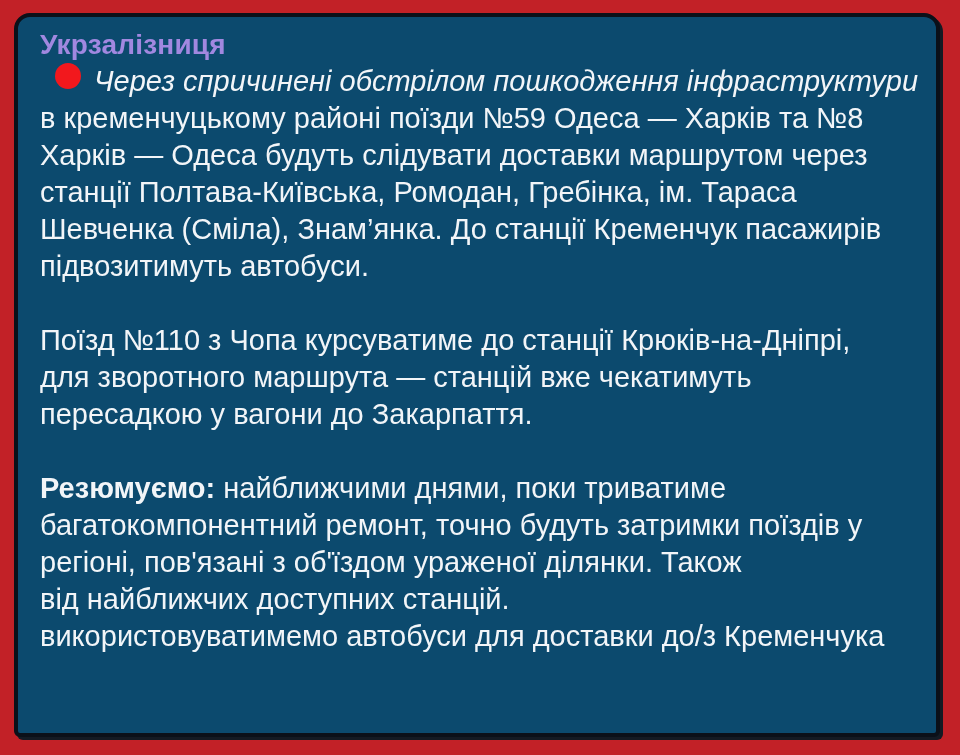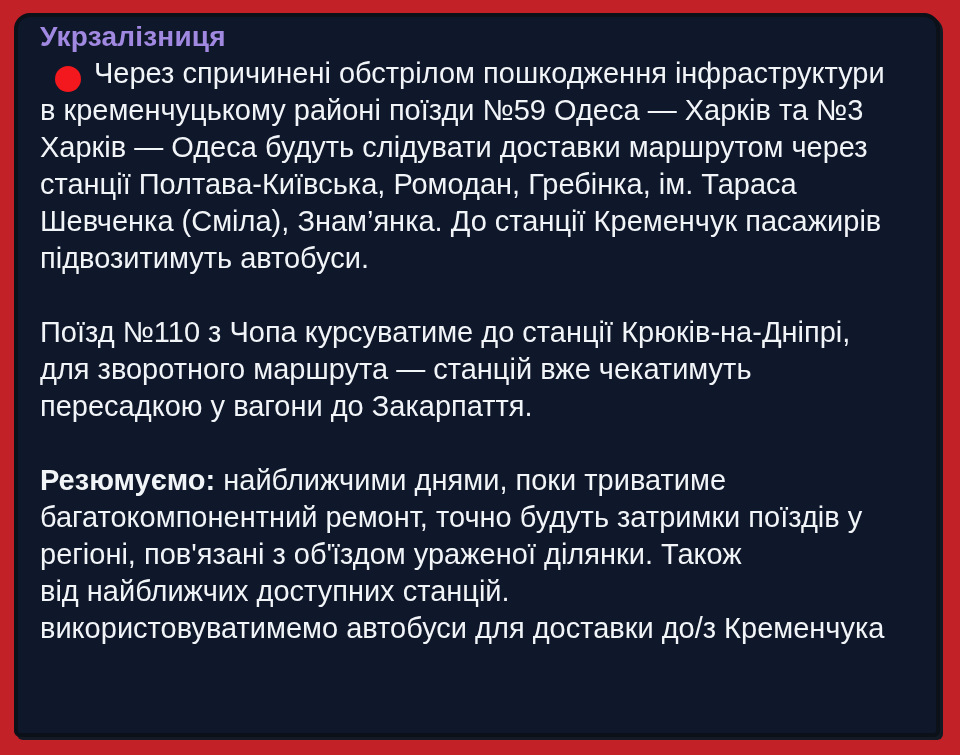--- a/index.html
+++ b/index.html
@@ -16,25 +16,25 @@
   .frame {
     box-sizing: border-box;
     width: 960px;
     height: 755px;
     padding: 13px 20px 18px 14px;
   }
   .bubble {
     box-sizing: border-box;
     width: 100%;
     height: 100%;
-    background: #0f172a;
+    background: #0c4a6e;
     border: 4px solid #0b1019;
     border-radius: 16px 16px 6px 6px;
     box-shadow: 3px 3px 0 #141a23;
-    padding: 2px 18px 6px 22px;
+    padding: 10px 18px 6px 22px;
     overflow: hidden;
   }
   .channel-name {
     color: #a188e0;
     font-size: 28px;
     font-weight: bold;
     line-height: 36px;
     letter-spacing: 0.2px;
     cursor: pointer;
   }
@@ -46,21 +46,22 @@
   }
   .para {
     margin: 0 0 37px 0;
   }
   .para:last-child {
     margin-bottom: 0;
   }
   .first-line {
     padding-left: 15px;
     display: flex;
-    align-items: flex-end;
+    align-items: flex-start;
+    font-style: italic;
   }
   .red-dot {
     display: inline-block;
     width: 26px;
     height: 26px;
     border-radius: 50%;
     background: #f2181d;
     margin-right: 13px;
     flex: 0 0 auto;
   }
@@ -74,21 +75,21 @@
 <div class="frame">
   <div class="bubble">
 
     <div class="channel-name">Укрзалізниця</div>
 
     <div class="para">
       <div class="msg-line first-line">
         <span class="red-dot"></span>
         <span>Через спричинені обстрілом пошкодження інфраструктури</span>
       </div>
-      <div class="msg-line">в кременчуцькому районі поїзди №59 Одеса — Харків та №3</div>
+      <div class="msg-line">в кременчуцькому районі поїзди №59 Одеса — Харків та №8</div>
       <div class="msg-line">Харків — Одеса будуть слідувати доставки маршрутом через</div>
       <div class="msg-line">станції Полтава-Київська, Ромодан, Гребінка, ім. Тараса</div>
       <div class="msg-line">Шевченка (Сміла), Знам’янка. До станції Кременчук пасажирів</div>
       <div class="msg-line">підвозитимуть автобуси.</div>
     </div>
 
     <div class="para">
       <div class="msg-line">Поїзд №110 з Чопа курсуватиме до станції Крюків-на-Дніпрі,</div>
       <div class="msg-line">для зворотного маршрута — станцій вже чекатимуть</div>
       <div class="msg-line">пересадкою у вагони до Закарпаття.</div>

